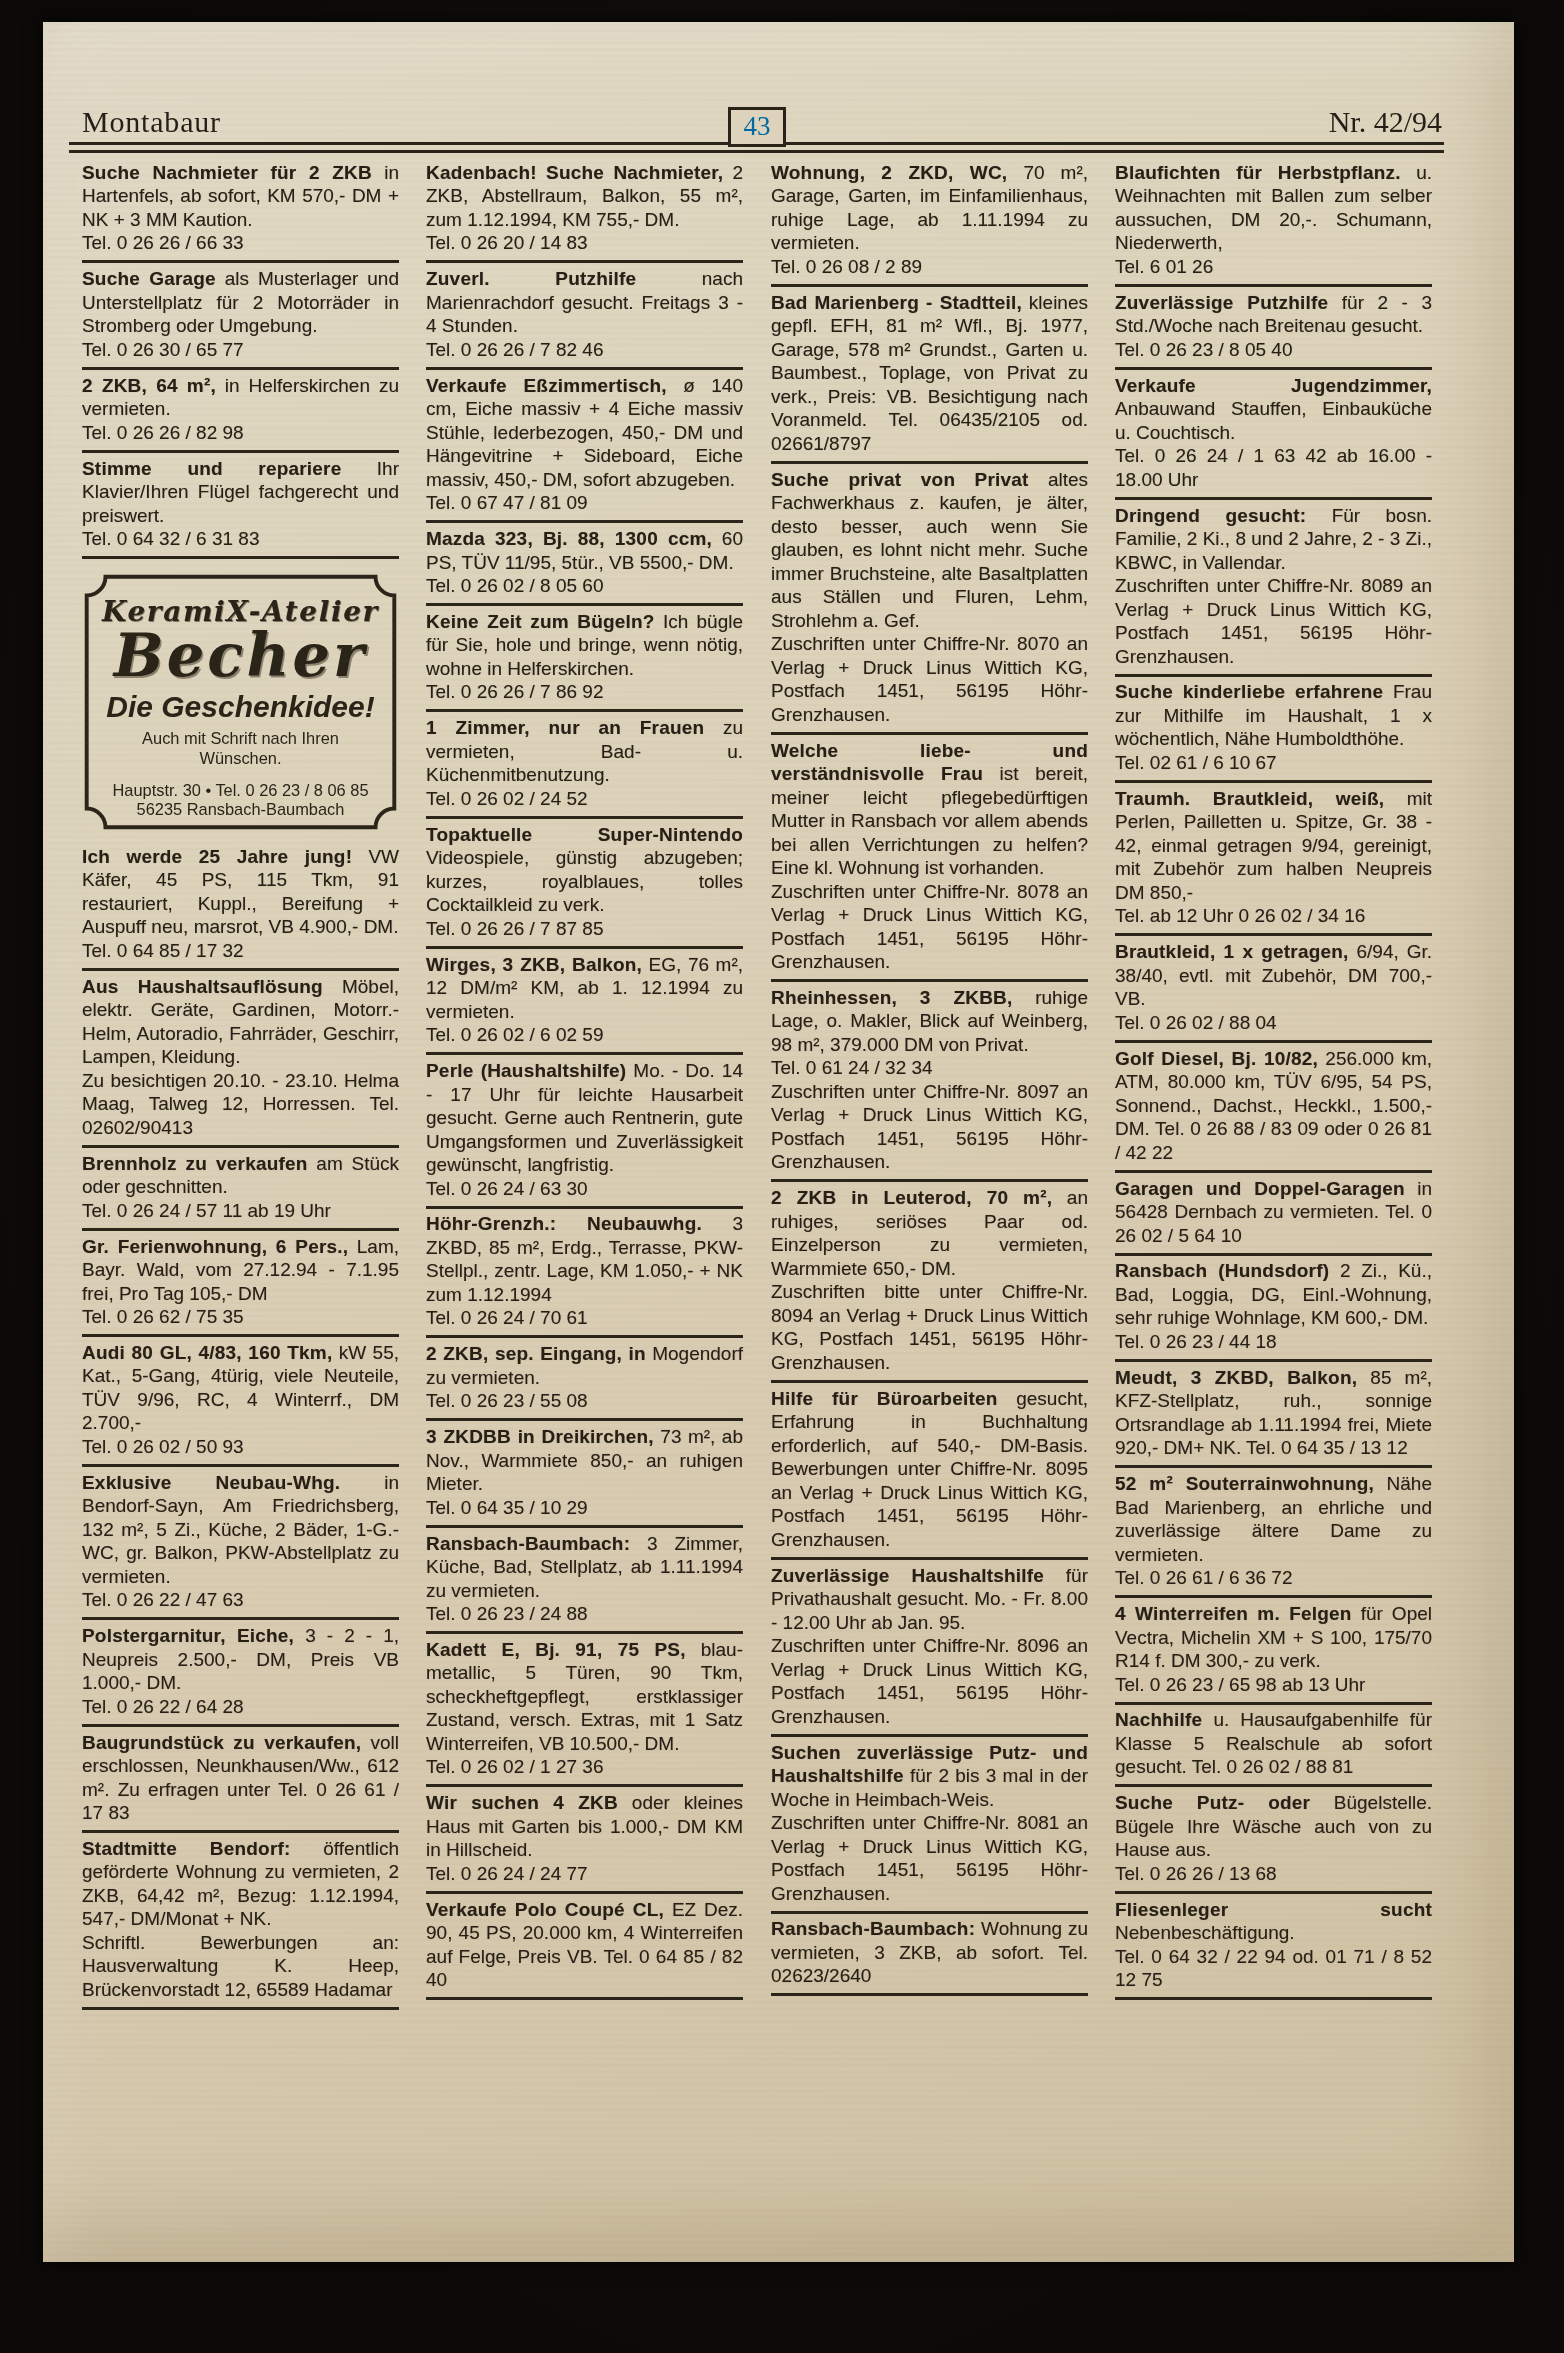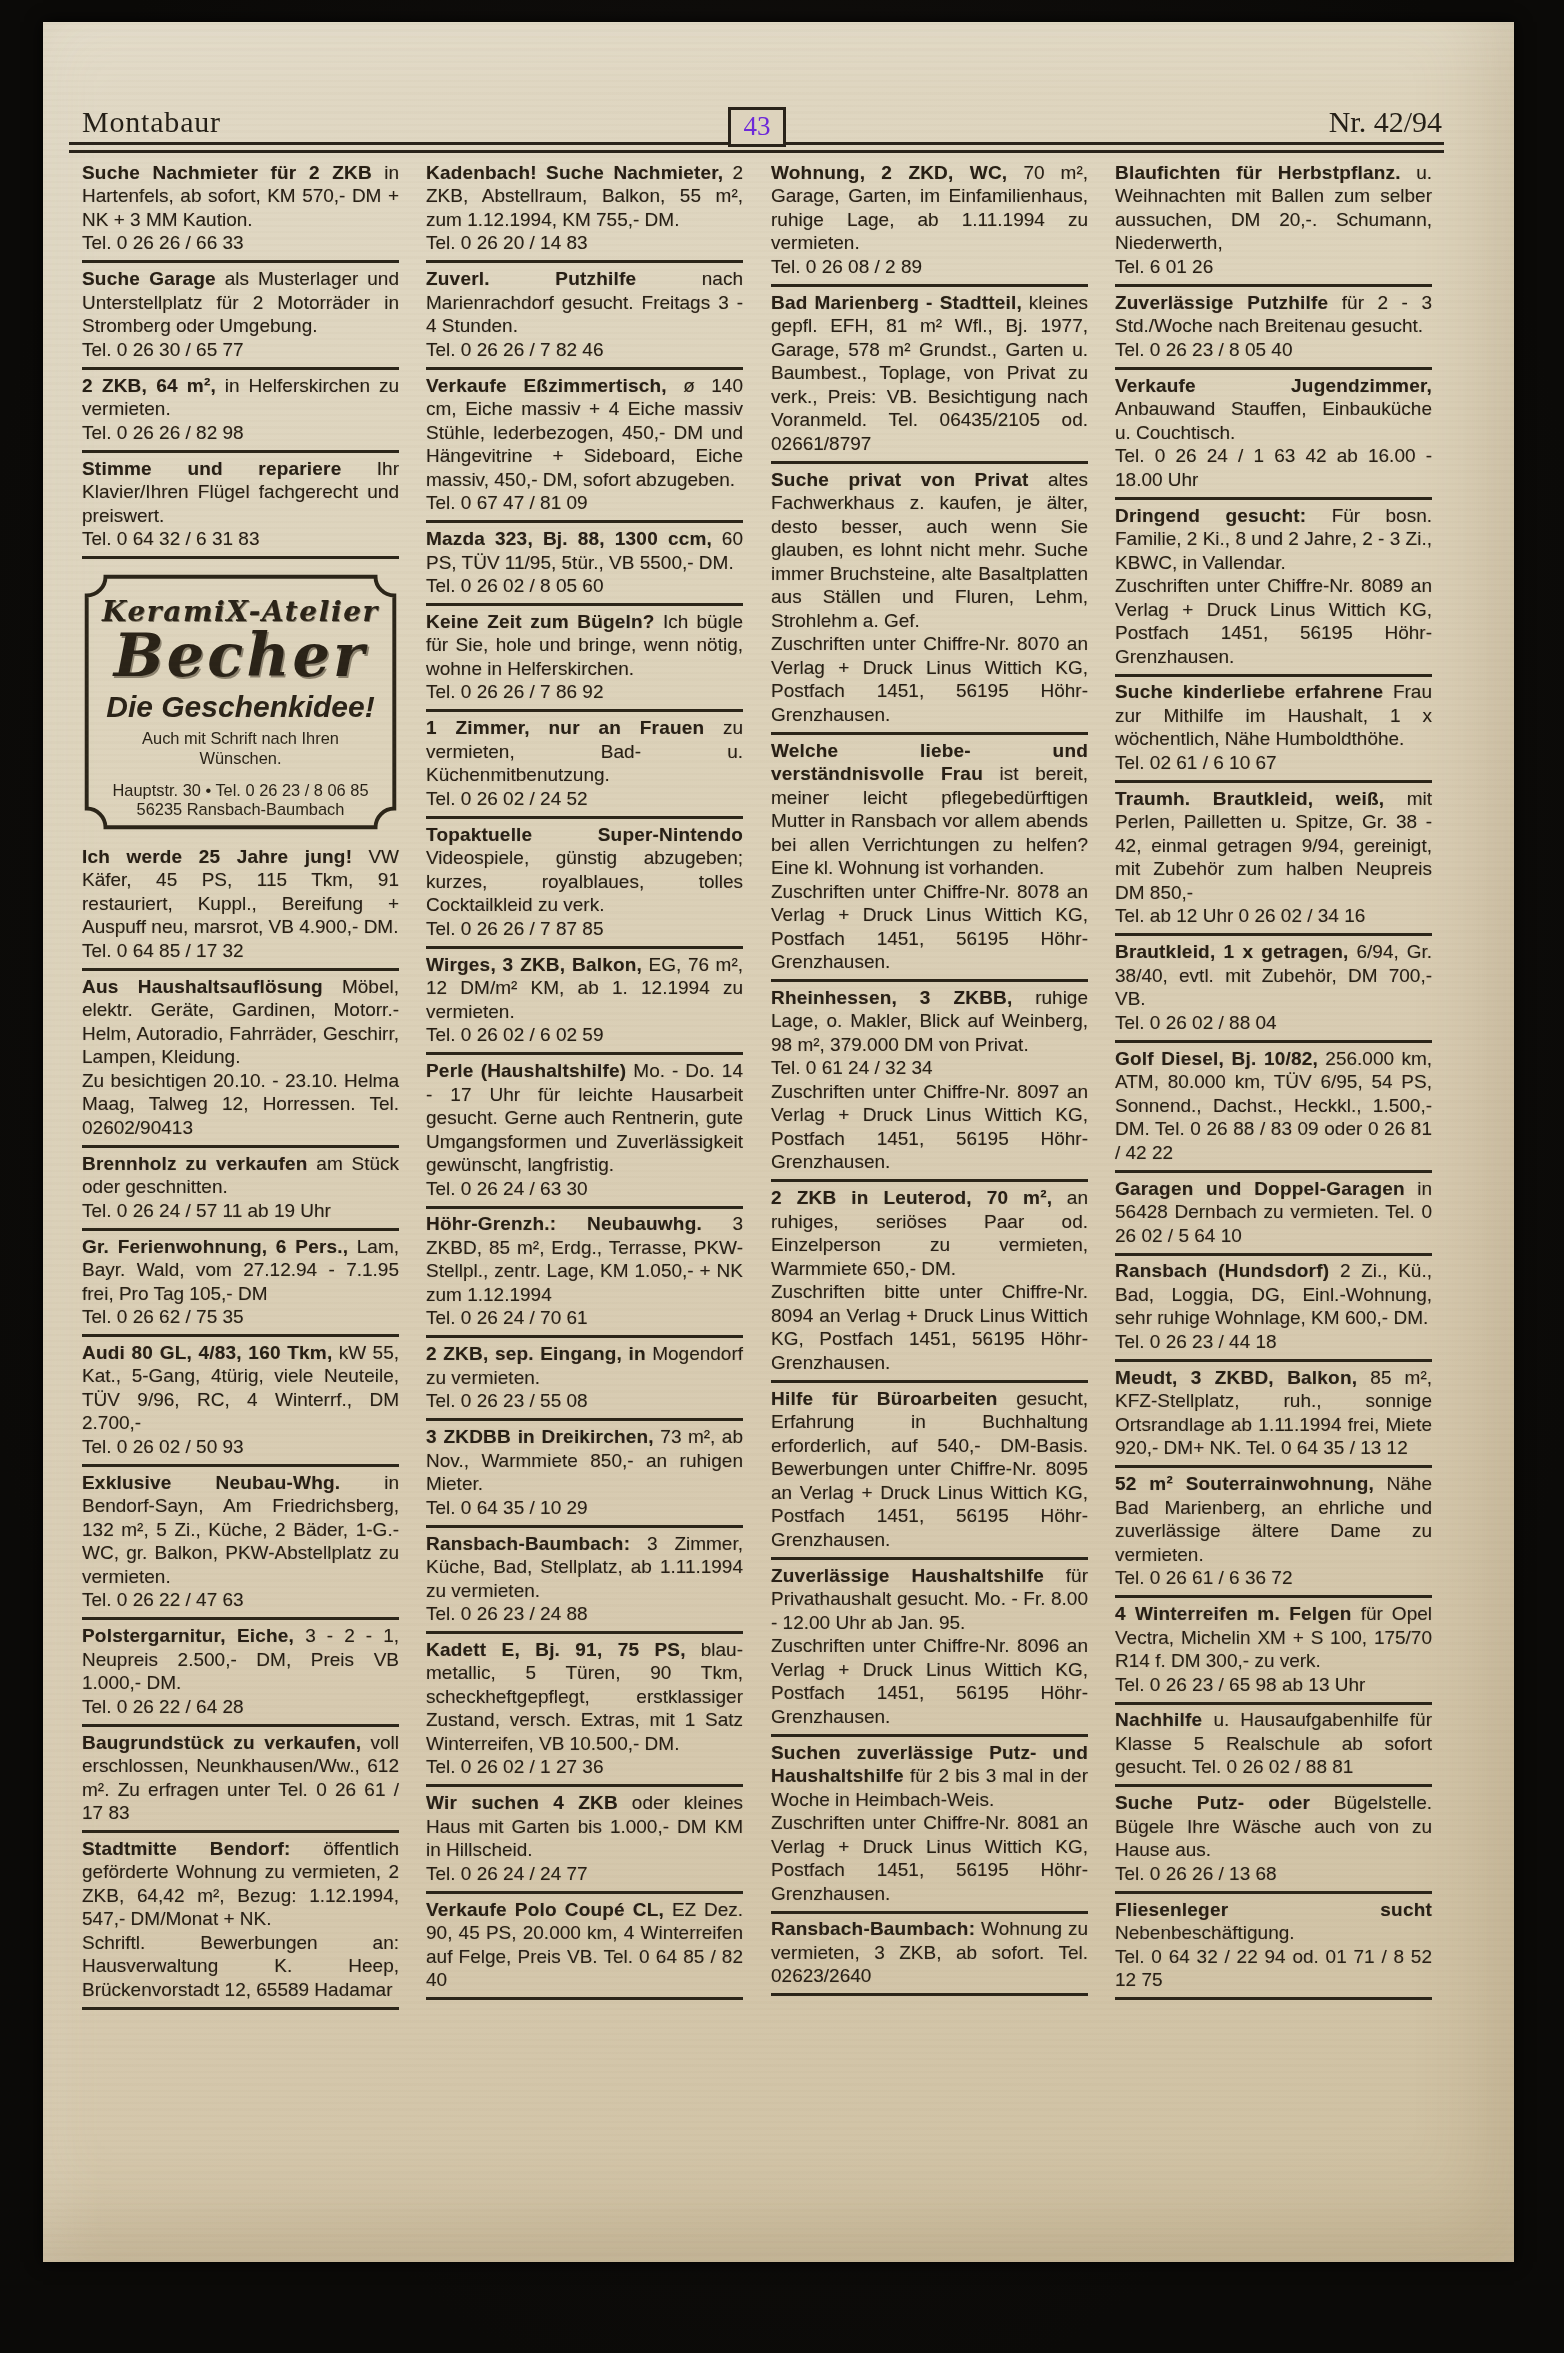--- a/index.html
+++ b/index.html
@@ -27,21 +27,21 @@
     position:absolute;right:72px;top:83px;
     font-family:"Liberation Serif",serif;font-size:30px;color:#241f17;
   }
   .double-rule{
     position:absolute;left:26px;right:70px;top:120px;height:4.7px;
     border-top:3.9px solid #29231a;border-bottom:3.9px solid #29231a;
   }
   .page-number-box{
     position:absolute;left:714px;top:85px;transform:translateX(-50%);
     border:3.1px solid #29231a;background:#ddd3bd;padding:0.8px 12.5px 2.3px;
-    font-family:"Liberation Serif",serif;font-size:27px;color:#6d28d9;z-index:3;
+    font-family:"Liberation Serif",serif;font-size:27px;color:#0369a1;z-index:3;
   }
   .col{position:absolute;top:135px;width:317px;}
   .ad{border-bottom:3.1px solid #2b2519;padding:3.9px 0 5.5px;}
   .ad p{margin:0;text-align:justify;font-size:19px;line-height:23.5px;color:#271f15;
         text-shadow:0 0 0.8px rgba(45,35,20,.35);}
   .ad b{font-weight:bold;letter-spacing:0.2px;}
   
   .becher{position:relative;height:260px;margin:12.5px 0 9.4px;border-bottom:none;}
   .becher svg{position:absolute;inset:0;width:100%;height:100%;}
   .becher-inner{position:absolute;inset:11px 14px;display:flex;flex-direction:column;

